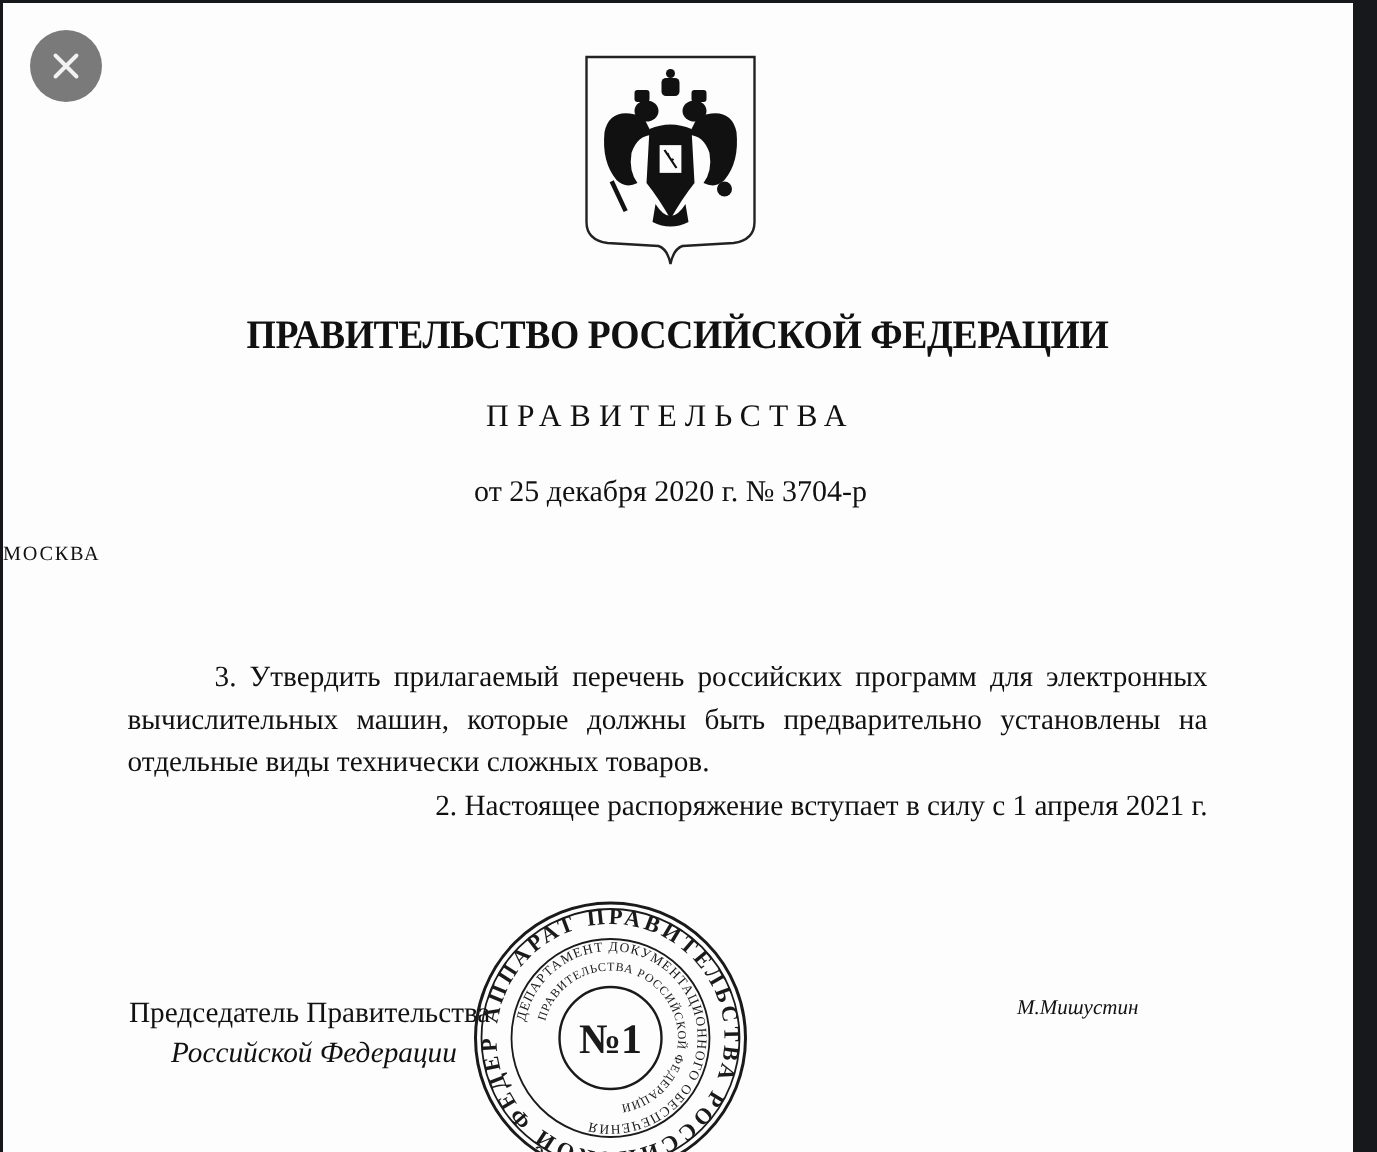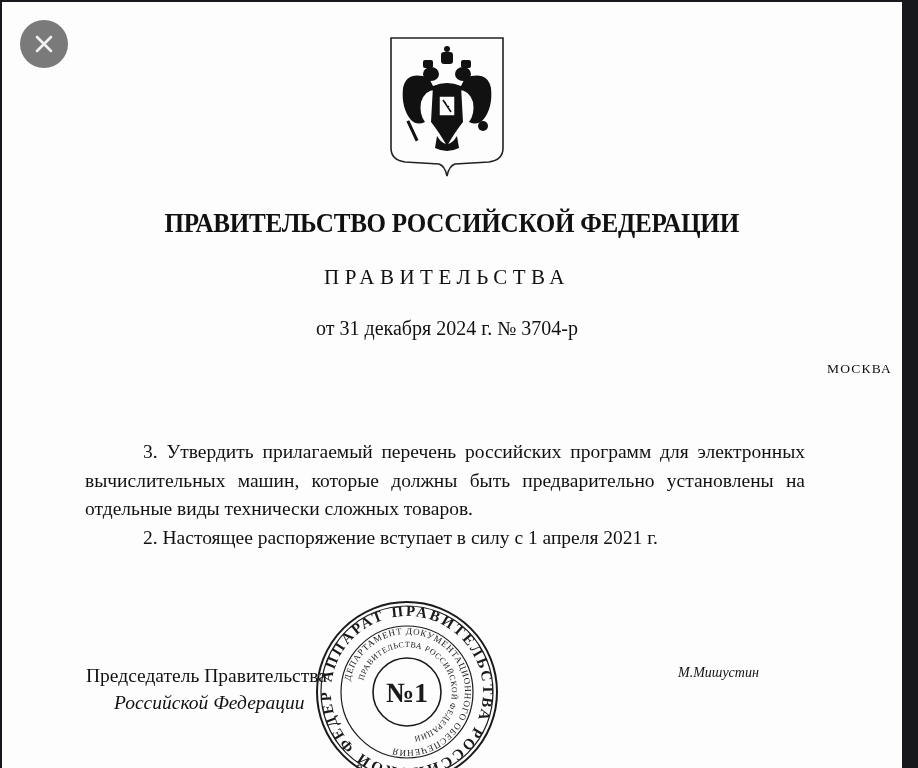--- a/index.html
+++ b/index.html
@@ -35,28 +35,28 @@
     .doctype {
       position: absolute; left: 0; width: 890px; top: 263px;
       text-align: center; font-size: 21px; letter-spacing: 5.5px;
     }
     .docdate {
       position: absolute; left: 0; width: 890px; top: 315px;
       text-align: center; font-size: 20px;
     }
     .city {
       position: absolute; left: 0; width: 890px; top: 359px;
-      text-align: right; font-size: 13.5px; letter-spacing: 1.2px;
+      text-align: left; font-size: 13.5px; letter-spacing: 1.2px;
     }
     .body-text {
       position: absolute; left: 83px; width: 720px; top: 436px;
       font-size: 19.5px; line-height: 28.5px;
     }
     .para { text-align: justify; text-indent: 58px; margin: 0; }
-    .para.p2 { text-align: left; }
+    .para.p2 { text-align: right; }
     .signer {
       position: absolute; left: 84px; top: 660px; font-size: 19.5px; line-height: 27px;
     }
     .signer .l2 { padding-left: 28px; font-style: italic; }
     .signature-name {
       position: absolute; left: 676px; top: 663px; font-size: 14px; font-style: italic;
     }
     .stamp { position: absolute; left: 312px; top: 597px; width: 186px; height: 186px; z-index: 2; }
     .stamp text { font-family: "Liberation Serif", serif; fill: #1a1a1a; }
   </style>
@@ -92,21 +92,21 @@
 
       <rect x="22" y="84" width="3" height="22" transform="rotate(-25 23 95)"></rect>
       <circle cx="94" cy="90" r="5"></circle>
     </g>
     <rect x="50" y="60" width="16" height="20" fill="#fdfdfd" stroke="#111" stroke-width="1.5"></rect>
     <path d="M54 64 L62 76 M56 66 Q58 72 60 70" stroke="#111" stroke-width="1.5" fill="none"></path>
   </svg>
 
   <div class="heading">ПРАВИТЕЛЬСТВО  РОССИЙСКОЙ  ФЕДЕРАЦИИ</div>
   <div class="doctype">ПРАВИТЕЛЬСТВА</div>
-  <div class="docdate">от 31 декабря 2024 г.  № 3704-р</div>
+  <div class="docdate">от 25 декабря 2020 г.  № 3704-р</div>
   <div class="city">МОСКВА</div>
 
   <div class="body-text">
     <p class="para">3. Утвердить прилагаемый перечень российских программ для электронных вычислительных машин, которые должны быть предварительно установлены на отдельные виды технически сложных товаров.</p>
     <p class="para p2">2. Настоящее распоряжение вступает в силу с 1 апреля 2021 г.</p>
   </div>
 
   <div class="signer">
     <div>Председатель Правительства</div>
     <div class="l2">Российской Федерации</div>

